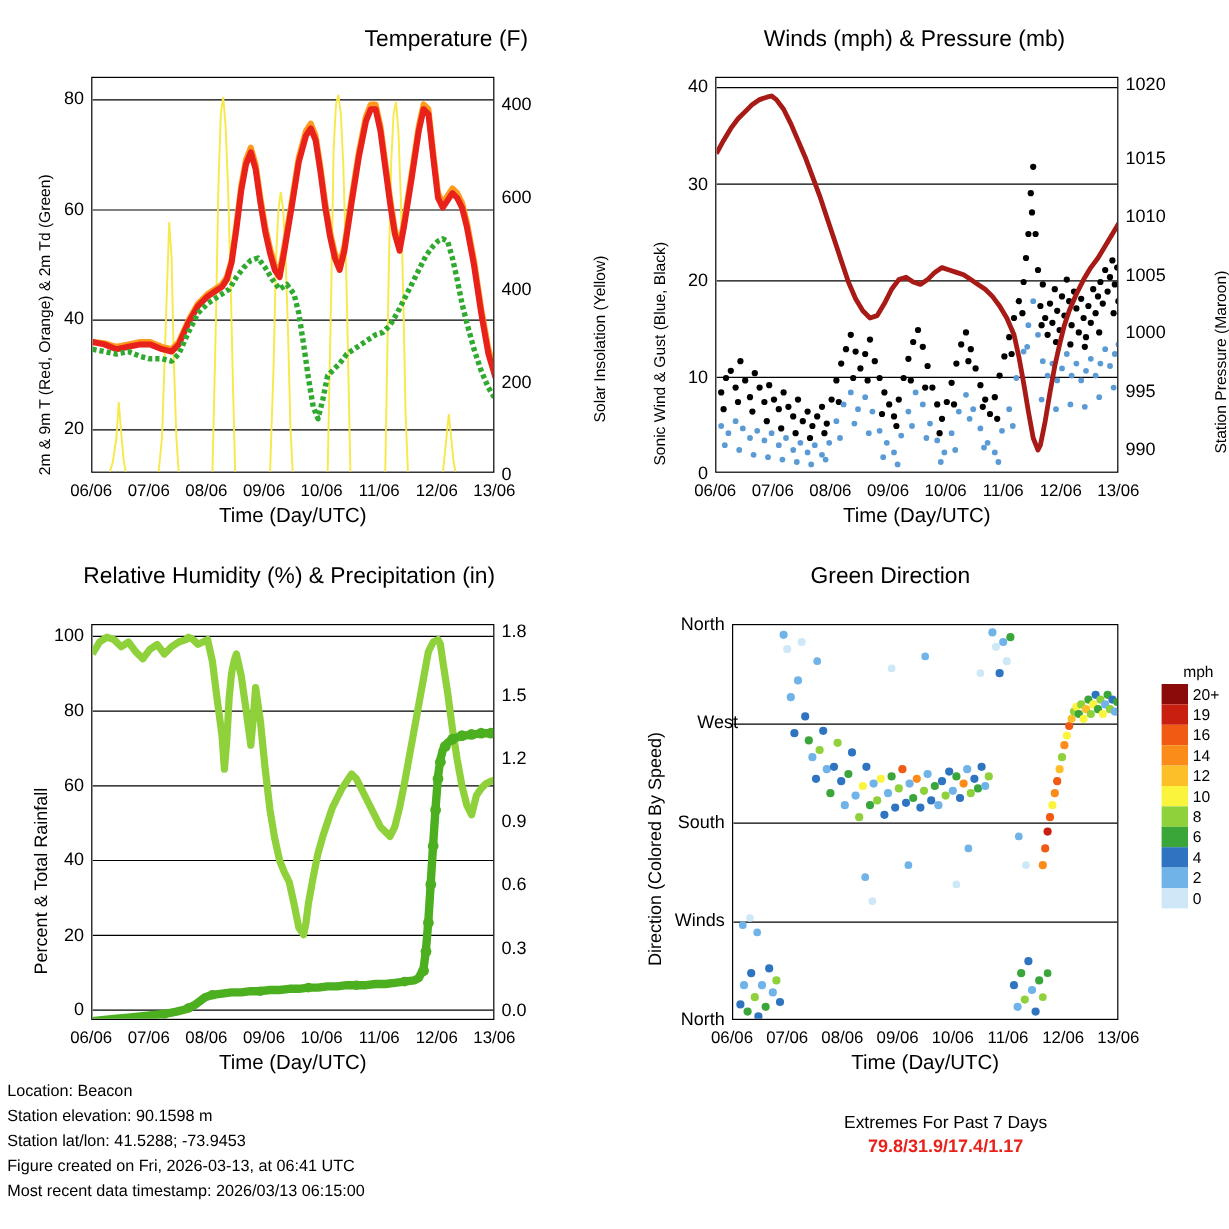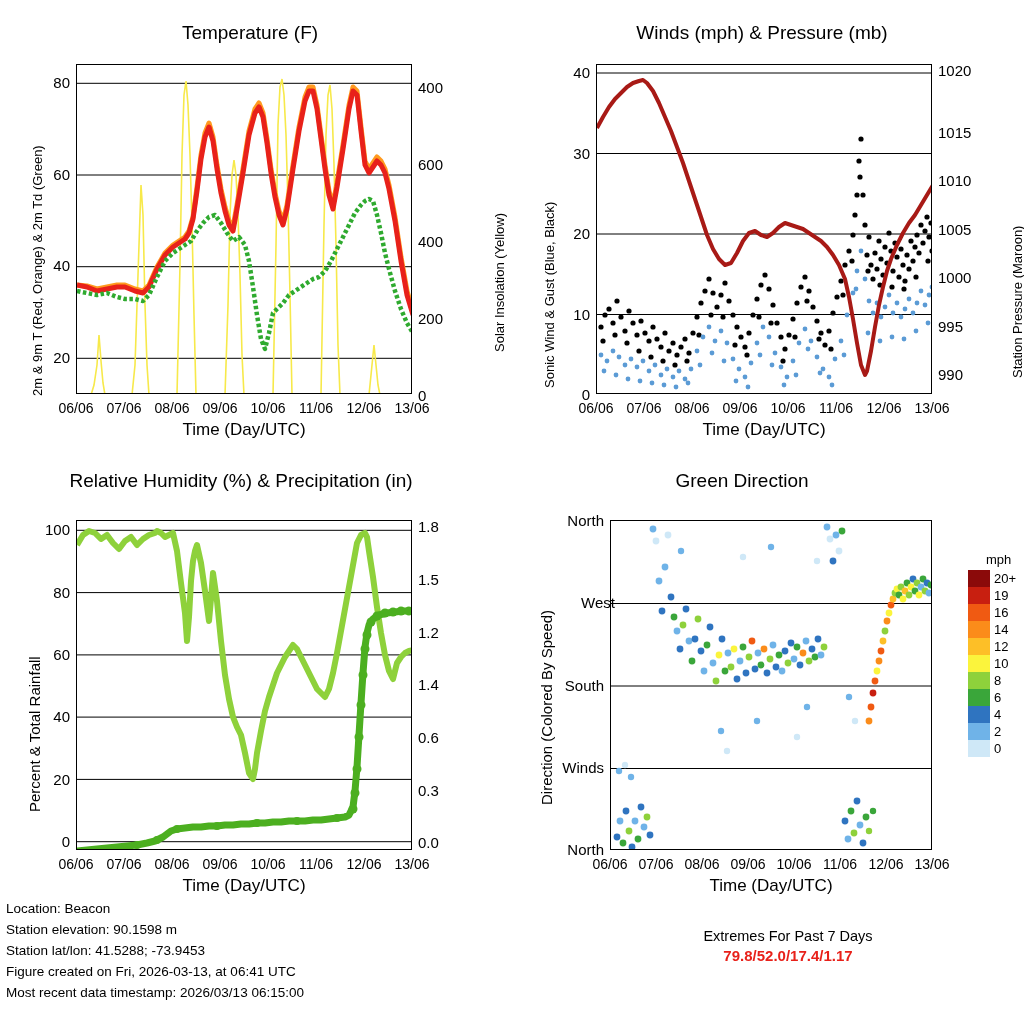--- a/index.html
+++ b/index.html
@@ -92,21 +92,21 @@
     font-size: 13px;
   }
   svg {
     display: block;
   }
 </style>
 </head>
 <body>
 
 <div class="panel" style="left:0px; top:0px; width:512px; height:440px;">
-  <div class="ptitle" style="position:absolute; left:60px; top:22px; width:380px;">Temperature (F)</div>
+  <div class="ptitle" style="position:absolute; left:60px; top:22px; width:380px;text-align:right;">Temperature (F)</div>
 
   <div class="vlabel small" style="left:30px; top:396px;">2m &amp; 9m T (Red, Orange) &amp; 2m Td (Green)</div>
   <div class="vlabel small" style="left:492px; top:352px;">Solar Insolation (Yellow)</div>
 
   <div class="plot-area" style="left:76px; top:64px; width:336px; height:330px;">
     <svg width="336" height="330" viewBox="0 0 336 330">
 
       <line x1="0" y1="293.3" x2="336" y2="293.3" stroke="#000" stroke-width="1"></line>
       <line x1="0" y1="201.7" x2="336" y2="201.7" stroke="#000" stroke-width="1"></line>
       <line x1="0" y1="110" x2="336" y2="110" stroke="#000" stroke-width="1"></line>
@@ -512,21 +512,21 @@
   <div class="ytick-label" style="left:34px; top:373px; width:36px;">0</div>
   <div class="ytick-label" style="left:34px; top:311px; width:36px;">20</div>
   <div class="ytick-label" style="left:34px; top:248px; width:36px;">40</div>
   <div class="ytick-label" style="left:34px; top:186px; width:36px;">60</div>
   <div class="ytick-label" style="left:34px; top:124px; width:36px;">80</div>
   <div class="ytick-label" style="left:26px; top:61px; width:44px;">100</div>
 
   <div class="ytick-label right" style="left:418px; top:374px; width:44px;">0.0</div>
   <div class="ytick-label right" style="left:418px; top:322px; width:44px;">0.3</div>
   <div class="ytick-label right" style="left:418px; top:269px; width:44px;">0.6</div>
-  <div class="ytick-label right" style="left:418px; top:216px; width:44px;">1.4</div>
+  <div class="ytick-label right" style="left:418px; top:216px; width:44px;">0.9</div>
   <div class="ytick-label right" style="left:418px; top:164px; width:44px;">1.2</div>
   <div class="ytick-label right" style="left:418px; top:111px; width:44px;">1.5</div>
   <div class="ytick-label right" style="left:418px; top:58px; width:44px;">1.8</div>
 
   <div class="xtick-label" style="left:48px; top:396px; width:56px;">06/06</div>
   <div class="xtick-label" style="left:96px; top:396px; width:56px;">07/06</div>
   <div class="xtick-label" style="left:144px; top:396px; width:56px;">08/06</div>
   <div class="xtick-label" style="left:192px; top:396px; width:56px;">09/06</div>
   <div class="xtick-label" style="left:240px; top:396px; width:56px;">10/06</div>
   <div class="xtick-label" style="left:288px; top:396px; width:56px;">11/06</div>
@@ -733,14 +733,14 @@
 </div>
 
 <div class="footer-text" style="left:6px; top:900px;">Location: Beacon</div>
 <div class="footer-text" style="left:6px; top:921px;">Station elevation: 90.1598 m</div>
 <div class="footer-text" style="left:6px; top:942px;">Station lat/lon: 41.5288; -73.9453</div>
 <div class="footer-text" style="left:6px; top:963px;">Figure created on Fri, 2026-03-13, at 06:41 UTC</div>
 <div class="footer-text" style="left:6px; top:984px;">Most recent data timestamp: 2026/03/13 06:15:00</div>
 
 <div class="extremes" style="left:578px; top:926px;">
   <div>Extremes For Past 7 Days</div>
-  <div class="val">79.8/52.0/17.4/1.17</div>
+  <div class="val">79.8/31.9/17.4/1.17</div>
 </div>
 
 </body></html>

